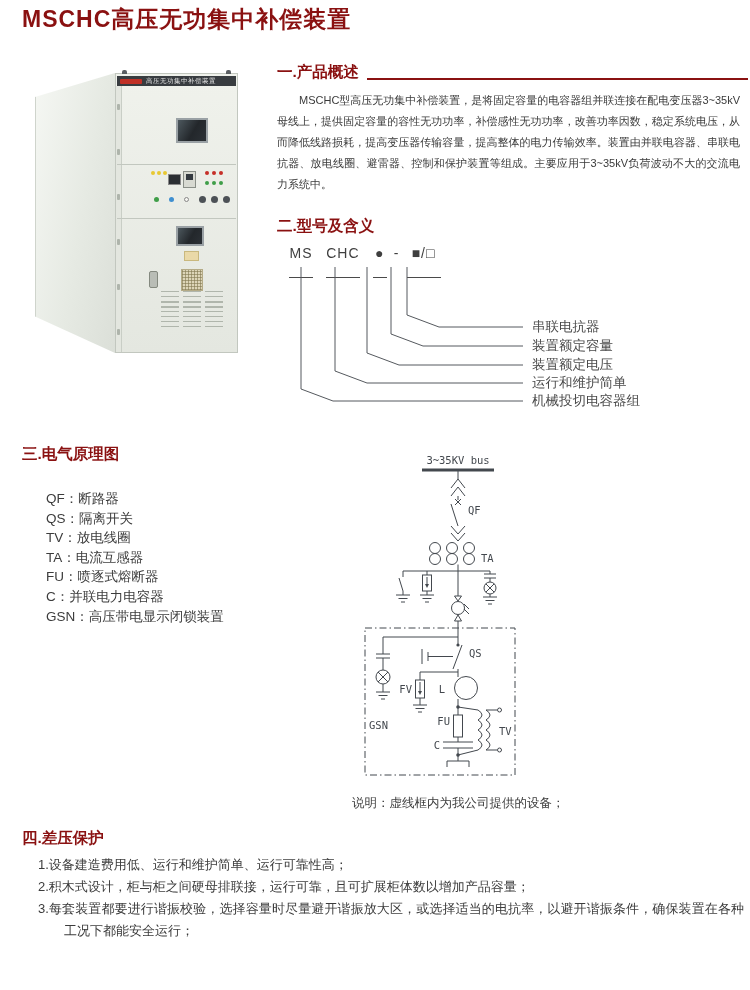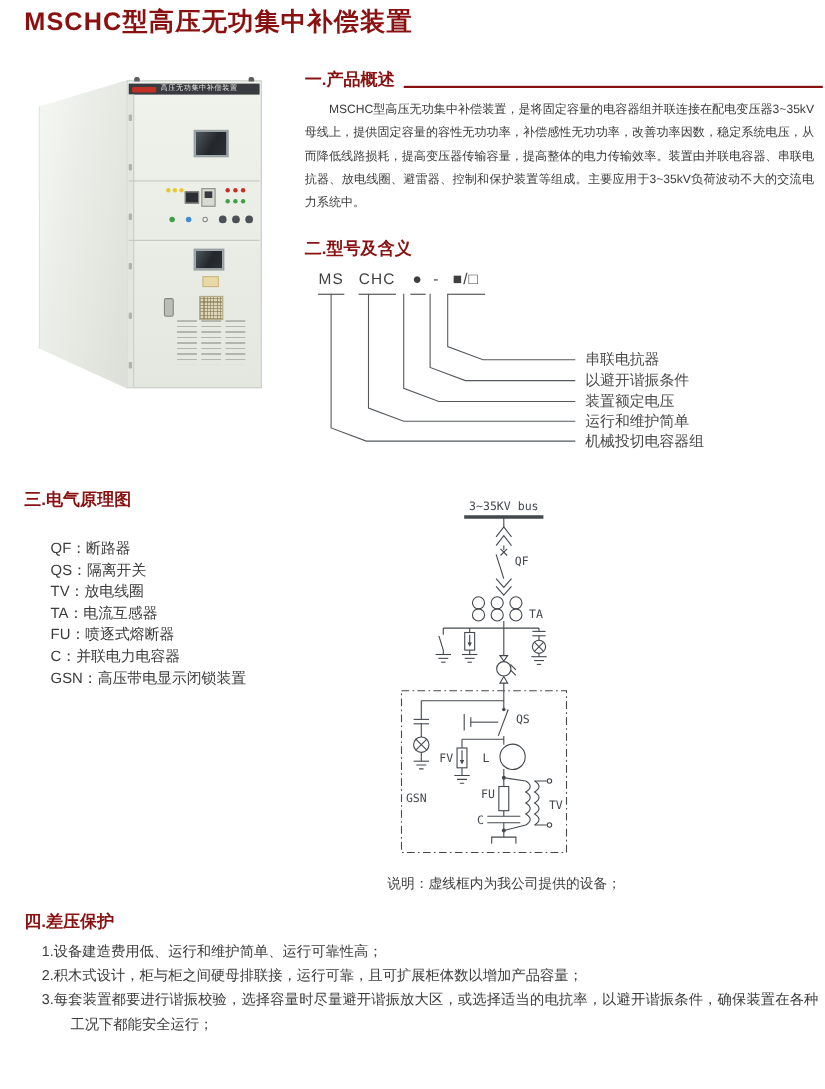--- a/index.html
+++ b/index.html
@@ -23,21 +23,21 @@
   .h-rule{flex:1;height:2px;background:var(--accent);margin:0 0 3px 8px;}
 
   
   .overview-body{position:absolute;left:277px;top:90px;width:463px;margin:0;font-size:11px;
                  line-height:21px;text-align:justify;text-indent:2em;color:var(--text);}
 
   
   .model-wrap{position:absolute;left:277px;top:245px;width:470px;height:170px;}
   .code-row{position:absolute;left:0;top:0;height:22px;font-size:14px;color:#3f3f3f;
             letter-spacing:1px;white-space:nowrap;}
-  .code-g{display:inline-block;text-align:center;border-bottom:1px solid #4a4a4a;padding-bottom:6px;}
+  .code-g{display:inline-block;text-align:center;border-bottom:1px solid #4a4a4a;padding-bottom:16px;}
   .code-sep{display:inline-block;text-align:center;}
   .g-ms{width:24px;margin-left:12px;}
   .g-chc{width:34px;margin-left:8px;}
   .g-dot{width:14px;margin-left:8px;}
   .g-dash{width:10px;}
   .g-sq{width:34px;}
   .model-lines{position:absolute;left:0;top:0;}
   .model-label{position:absolute;left:255px;font-size:13.5px;color:#4a4a4a;white-space:nowrap;line-height:18px;}
 
   
@@ -86,21 +86,21 @@
   .cab-handle{position:absolute;background:#b9bdb6;border:1px solid #84897f;border-radius:2px;}
   .vent{position:absolute;width:18px;height:40px;
         background:repeating-linear-gradient(180deg,#b0b6ac 0 1.5px,transparent 1.5px 5px);}
   .cab-lug{position:absolute;width:5px;height:4px;background:#5a5e62;border-radius:2px 2px 0 0;}
 </style>
 </head>
 <body>
 
 <div class="page">
 
-  <h1 class="page-title">MSCHC型高压无功集中补偿装置</h1>
+  <h1 class="page-title">MSCHC高压无功集中补偿装置</h1>
 
   <div class="photo">
     <div class="cab-side"></div>
     <div class="cab-front">
       <div class="cab-lug" style="left:6px;top:-4px;"></div>
       <div class="cab-lug" style="right:6px;top:-4px;"></div>
       <div class="cab-header">
         <span class="cab-logo"></span>
         <span class="cab-header-label">高压无功集中补偿装置</span>
       </div>
@@ -162,21 +162,21 @@
     <svg class="model-lines" width="470" height="170" viewBox="0 0 470 170">
       <g stroke="#55595e" fill="none" stroke-width="1">
         <polyline points="130,22 130,70 162,82 246,82"></polyline>
         <polyline points="114,22 114,89 146,101 246,101"></polyline>
         <polyline points="90,22 90,108 122,120 246,120"></polyline>
         <polyline points="58,22 58,126 90,138 246,138"></polyline>
         <polyline points="24,22 24,144 56,156 246,156"></polyline>
       </g>
     </svg>
     <div class="model-label" style="top:73px;">串联电抗器</div>
-    <div class="model-label" style="top:92px;">以避开谐振条件</div>
+    <div class="model-label" style="top:92px;">装置额定容量</div>
     <div class="model-label" style="top:111px;">装置额定电压</div>
     <div class="model-label" style="top:129px;">运行和维护简单</div>
     <div class="model-label" style="top:147px;">机械投切电容器组</div>
   </div>
 
   <h2 class="sec-h abs" style="left:22px;top:444px;">三.电气原理图</h2>
   <div class="legend">
     <div>QF：断路器</div>
     <div>QS：隔离开关</div>
     <div>TV：放电线圈</div>

